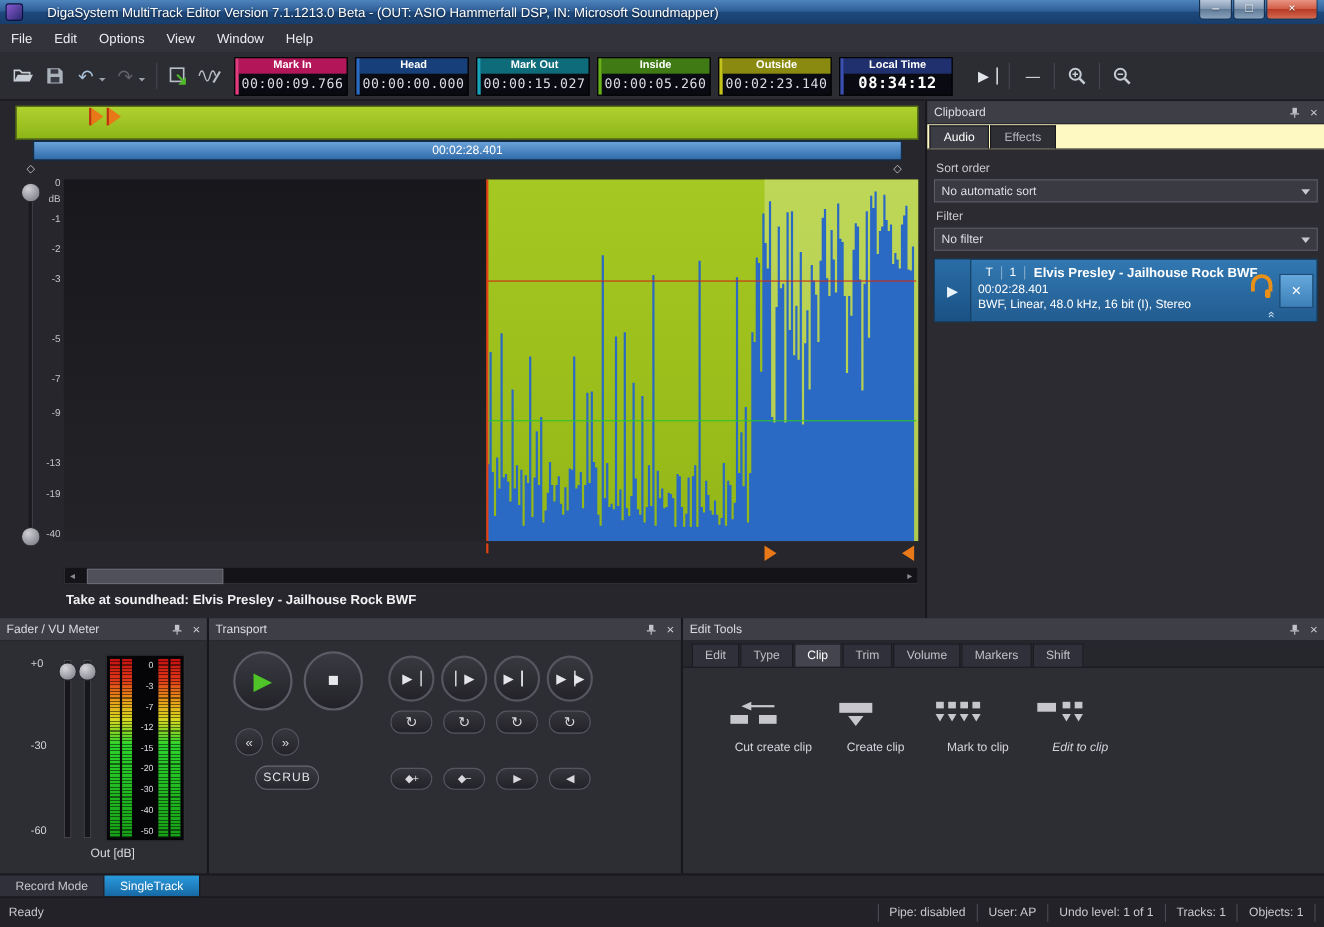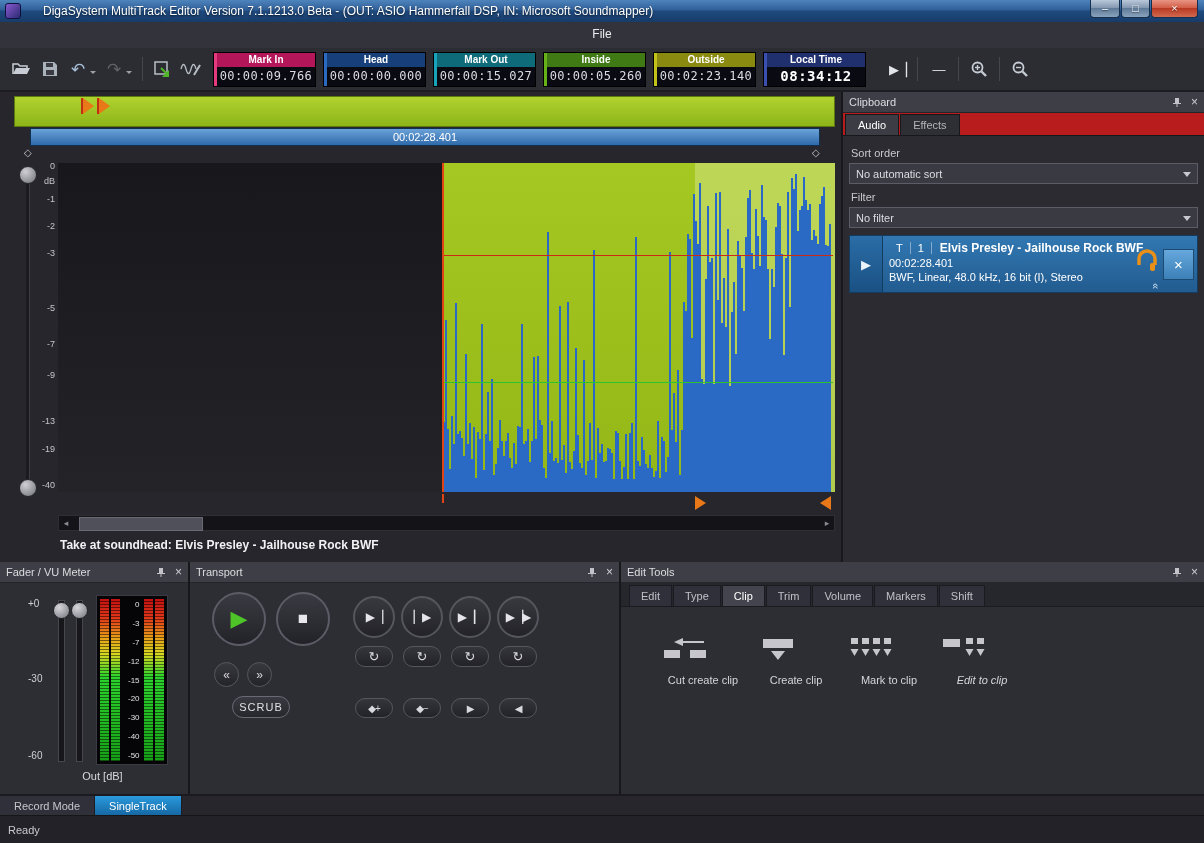--- a/index.html
+++ b/index.html
@@ -8,21 +8,21 @@
   
   .titlebar{position:absolute;left:0;top:0;right:0;height:22px;background:linear-gradient(#4e84bc 0%,#305f98 45%,#1f4a7e 50%,#173c6a 100%);display:flex;align-items:center;padding-left:5px;gap:6px;color:#fff;font-size:12px;}
   .app-icon{width:14px;height:14px;border-radius:3px;background:linear-gradient(135deg,#8a5ad0,#2a2a72);border:1px solid #101040;flex:none;}
   .title-text{white-space:nowrap;text-shadow:0 1px 2px rgba(0,0,0,.7);margin-left:16px;}
   .win-controls{position:absolute;right:6px;top:0;display:flex;}
   .win-btn{height:17px;display:flex;align-items:center;justify-content:center;font-size:11px;line-height:1;color:#fff;border:1px solid #15304e;border-top:none;border-radius:0 0 4px 4px;background:linear-gradient(#b9c8da,#7e93ad 50%,#5f7a98 50%,#8aa2bc);text-shadow:0 1px 1px rgba(0,0,0,.5);margin-left:1px;}
   .win-btn.min{width:28px}.win-btn.max{width:27px}
   .win-btn.close{width:45px;background:linear-gradient(#e89484,#d05a42 50%,#b83a24 50%,#d26a50);}
 
   
-  .menubar{position:absolute;top:22px;left:0;right:0;height:26px;background:#33333b;border-bottom:1px solid #222228;display:flex;align-items:center;color:#ececf0;font-size:12px;flex-direction:column;}
+  .menubar{position:absolute;top:22px;left:0;right:0;height:26px;background:#33333b;border-bottom:1px solid #222228;display:flex;align-items:center;color:#ececf0;font-size:12px;}
   .menu-item{padding:5px 10px;}
 
   
   .toolbar{position:absolute;top:48px;left:0;right:0;height:44px;background:#2c2c33;border-bottom:2px solid #1c1c22;display:flex;align-items:center;padding:0 8px;box-sizing:border-box;}
   .tb-btn{width:28px;height:30px;display:flex;align-items:center;justify-content:center;color:#c9ced6;flex:none;}
   .tb-glyph{font-size:17px;color:#a8c0d8;line-height:1;}
   .tb-glyph.disabled{color:#62626a;}
   .tb-caret{width:0;height:0;border:3px solid transparent;border-top-color:#9aa0a8;margin:10px 4px 0 -2px;}
   .tb-sep{width:1px;height:24px;background:#46464e;margin:0 6px;flex:none;}
 
@@ -76,21 +76,21 @@
   .take-info{position:absolute;left:60px;top:446px;color:#f2f2f4;font-size:12px;font-weight:bold;}
 
   
   .panel-header{height:20px;background:#3e3e47;display:flex;align-items:center;padding:0 6px;font-size:11px;color:#dcdce0;border-bottom:1px solid #24242a;}
   .spacer{flex:1;}
   .hdr-x{font-size:12px;color:#d0d0d6;margin-left:9px;line-height:1;}
   .hdr-pin{margin-left:8px;display:flex;}
 
   
   .clipboard{position:absolute;left:843px;top:0;width:361px;height:470px;background:#2b2b31;}
-  .cb-tabs{height:22px;background:#b91c1c;display:flex;align-items:flex-end;padding:0 2px;border-bottom:1px solid #17171c;}
+  .cb-tabs{height:22px;background:#fef9c3;display:flex;align-items:flex-end;padding:0 2px;border-bottom:1px solid #17171c;}
   .cb-tab{padding:4px 12px;font-size:11px;color:#b4b4bc;background:#2e2e35;border:1px solid #17171c;border-bottom:none;margin-right:1px;}
   .cb-tab.active{background:#3c3c45;color:#fff;}
   .cb-body{padding:8px 6px;}
   .field-label{font-size:11px;color:#c8c8ce;margin:3px 2px 4px;}
   .dd{height:19px;background:#3a3a43;border:1px solid #5c5c66;display:flex;align-items:center;padding:0 6px;font-size:11px;color:#dcdce2;margin-bottom:7px;}
   .caret{margin-left:auto;width:0;height:0;border:4px solid transparent;border-top:5px solid #c8c8d0;margin-top:5px;}
 
   .clip-item{position:relative;height:56px;margin-top:5px;background:linear-gradient(#3278b2,#225c90);border:1px solid #133c5e;display:flex;color:#fff;}
   .clip-play{width:32px;background:linear-gradient(#2a6da6,#1a5184);border-right:1px solid #133c5e;display:flex;align-items:center;justify-content:center;font-size:13px;color:#eaf2fa;flex:none;}
   .clip-main{flex:1;padding:3px 6px 2px;overflow:hidden;}
@@ -531,14 +531,21 @@
       </div>
   </div>
 
   <div class="tabs-row" id="bottom-tabs">
       <div class="bt-tab">Record Mode</div>
       <div class="bt-tab active">SingleTrack</div>
     </div>
 
   <div class="statusbar">
     <span>Ready</span>
+    <div id="status-right">
+        <div class="st-seg">Pipe: disabled</div>
+        <div class="st-seg">User: AP</div>
+        <div class="st-seg">Undo level: 1 of 1</div>
+        <div class="st-seg">Tracks: 1</div>
+        <div class="st-seg">Objects: 1</div>
+      </div>
   </div>
 </div>
 
 </body></html>

